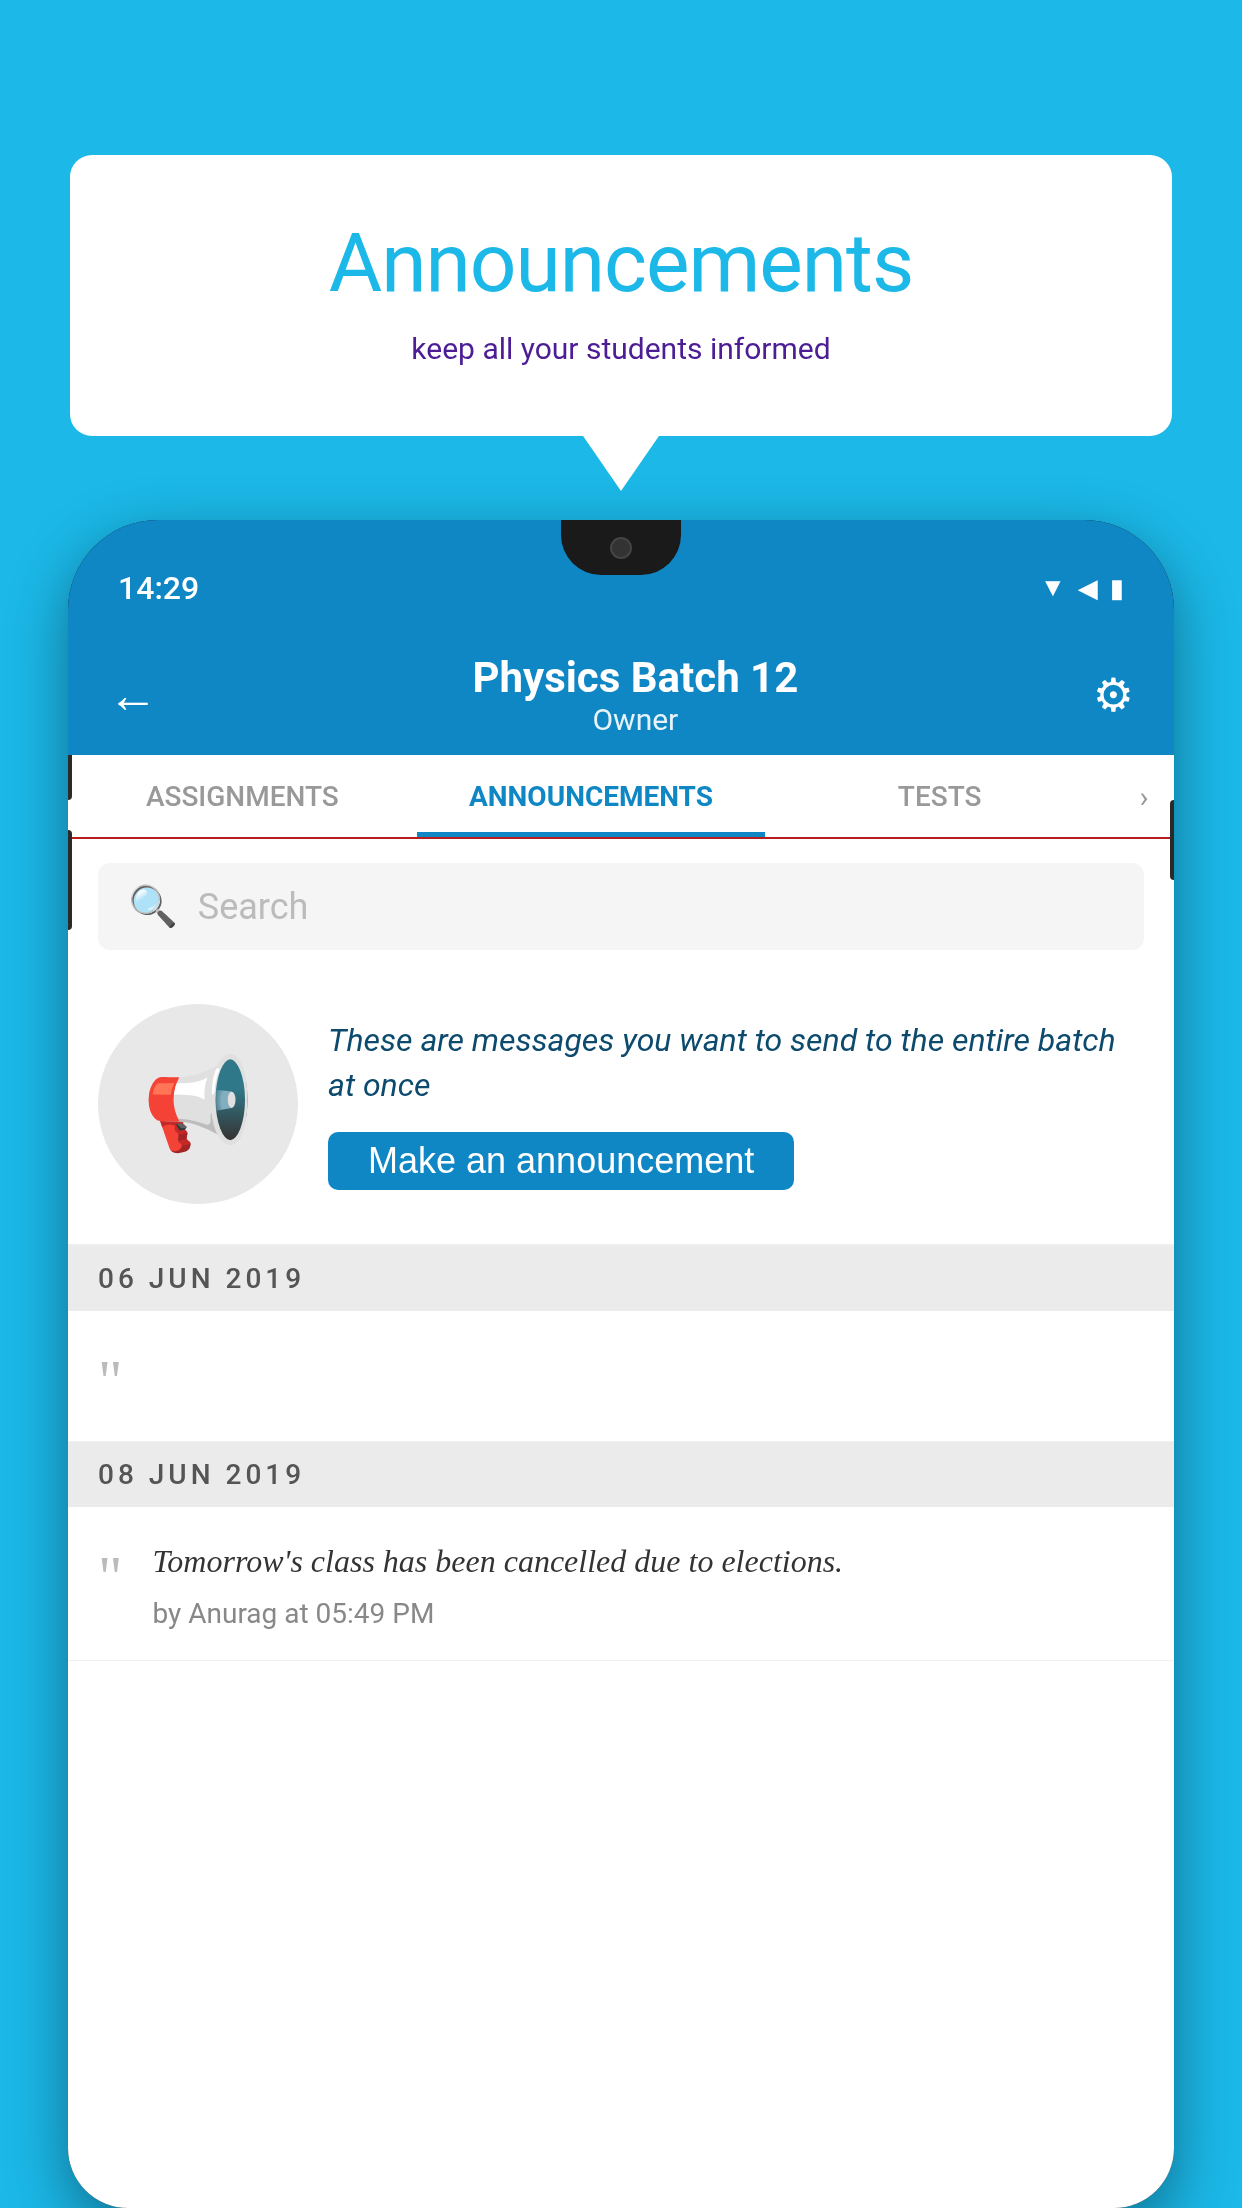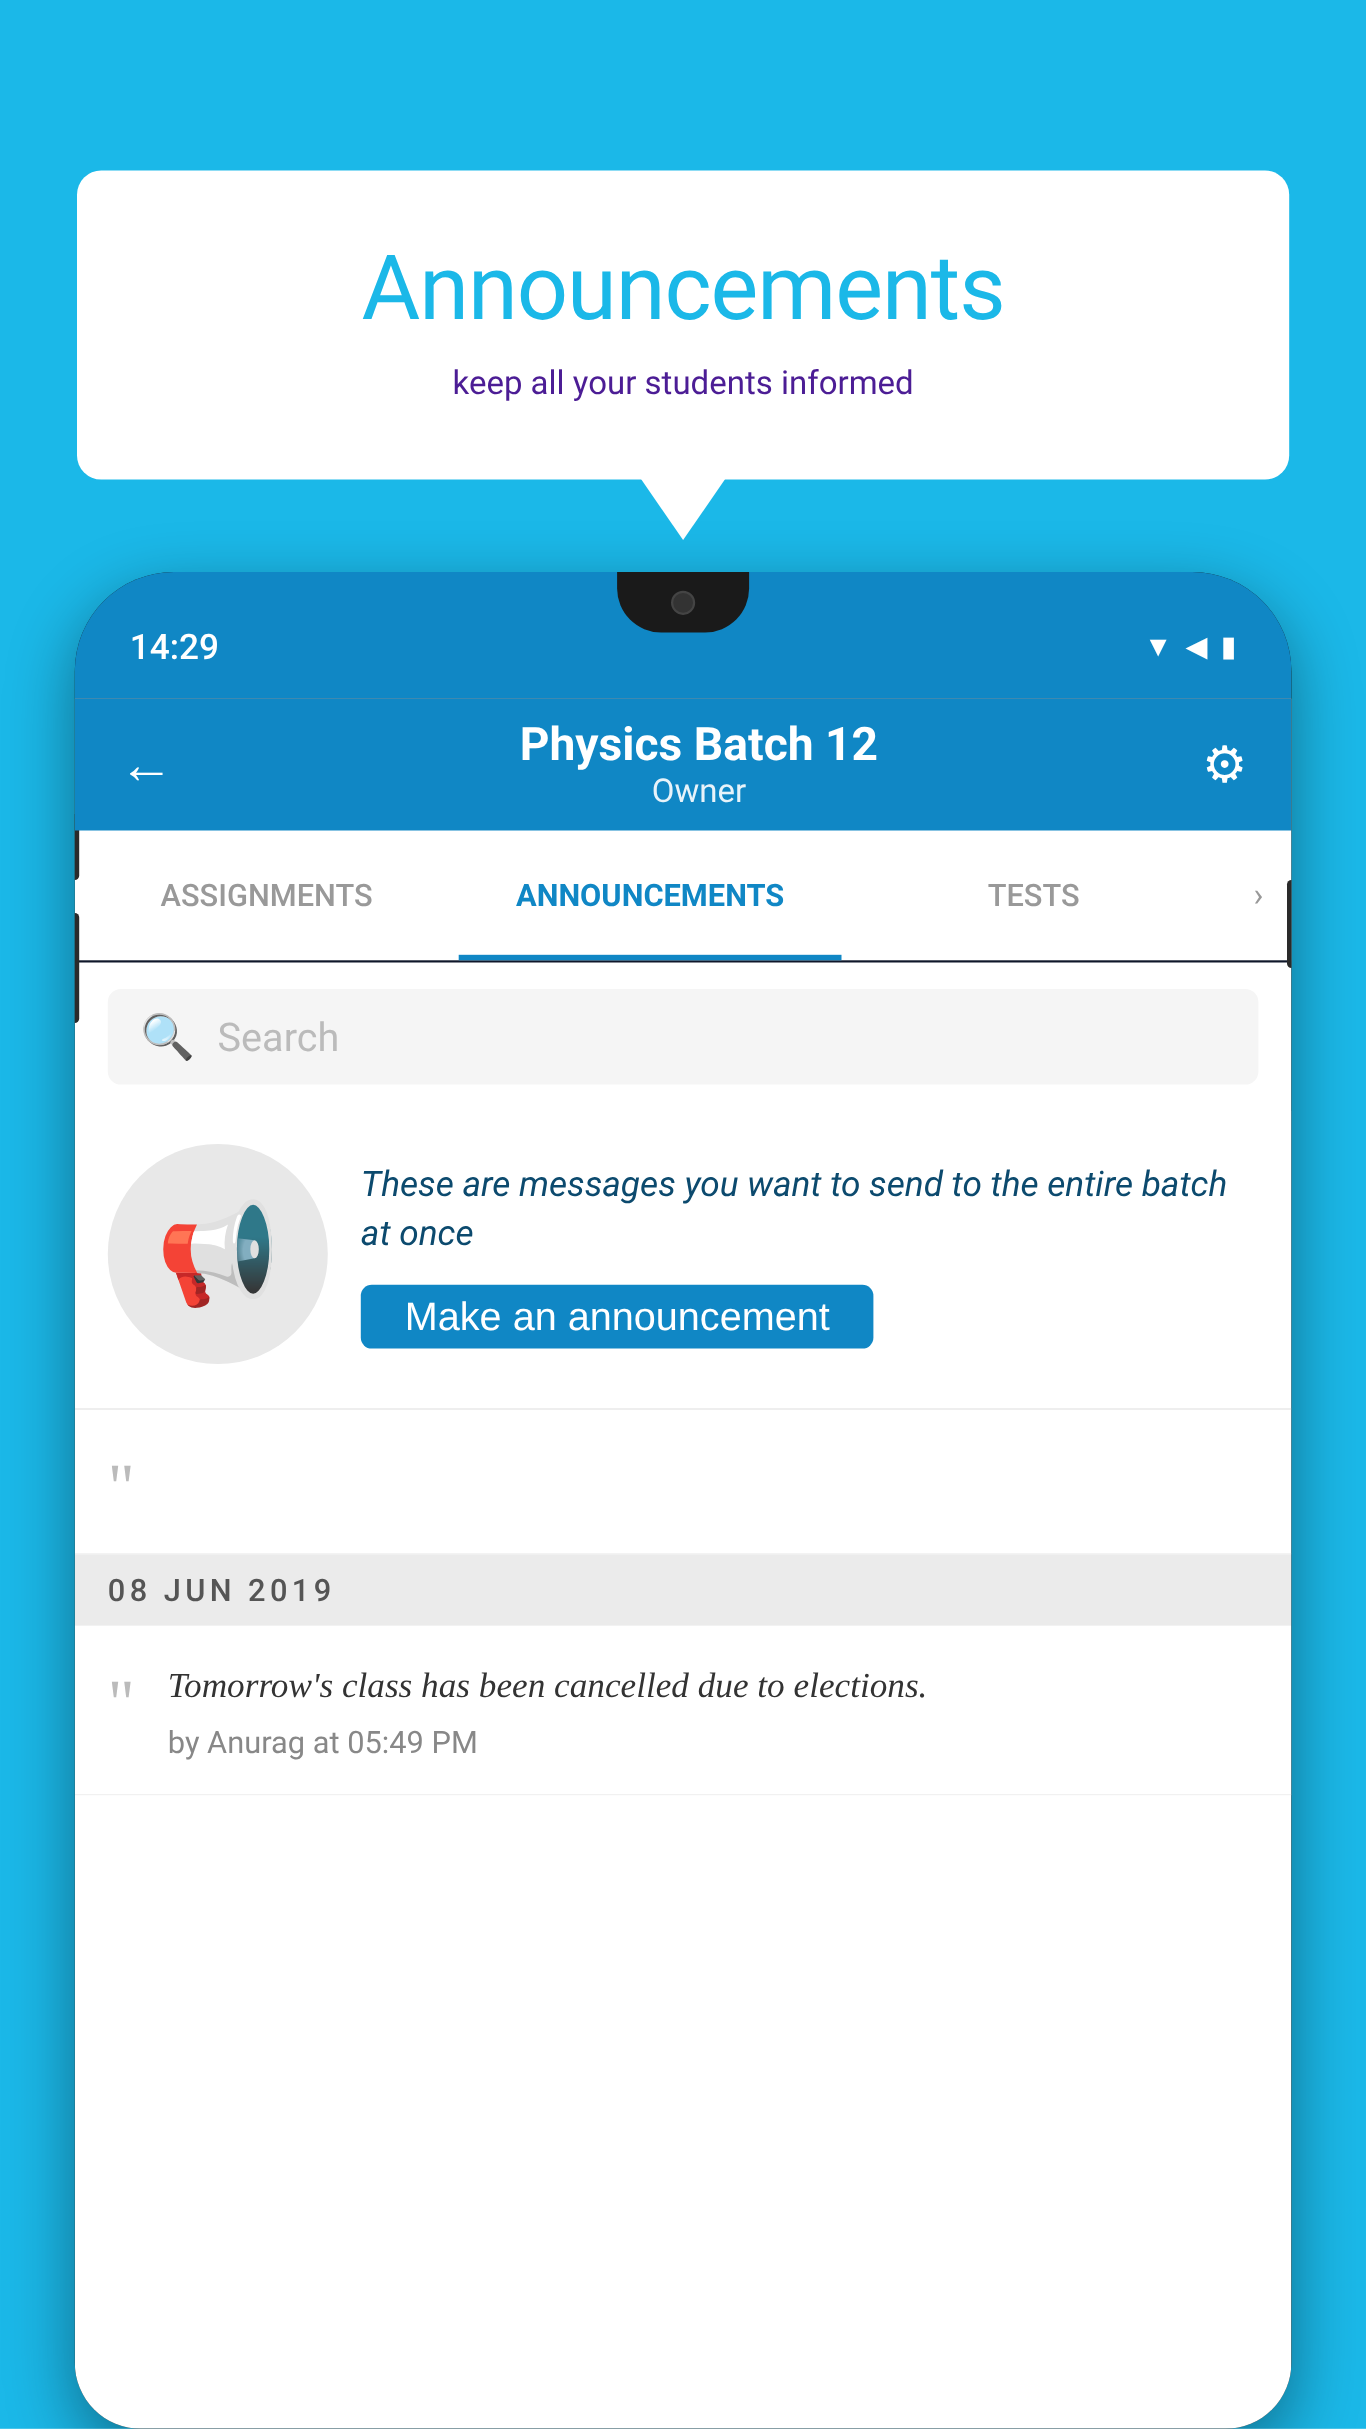--- a/index.html
+++ b/index.html
@@ -158,22 +158,22 @@
     .app-bar .settings-btn {
       color: white;
       font-size: 46px;
       cursor: pointer;
     }
 
     
     .tabs-bar {
       background: white;
       display: flex;
-      height: 120px;
-      border-bottom: 2px solid #0f172a;
+      height: 84px;
+      border-bottom: 2px solid #b91c1c;
     }
 
     .tab-item {
       flex: 1;
       display: flex;
       align-items: center;
       justify-content: center;
       font-size: 28px;
       font-weight: 500;
       color: #999;
@@ -414,20 +414,21 @@
     <div class="announcement-prompt">
       <div class="megaphone-circle">
         <span class="megaphone-icon">📢</span>
       </div>
       <div class="prompt-right">
         <div class="prompt-text">These are messages you want to send to the entire batch at once</div>
         <button class="make-announcement-btn">Make an announcement</button>
       </div>
     </div>
 
+    <div class="date-divider">06  JUN  2019</div>
     <div class="announcement-item">
       <div class="quote-icon">"</div>
       <div class="announcement-content">
       </div>
     </div>
 
     <div class="date-divider">08  JUN  2019</div>
     <div class="announcement-item">
       <div class="quote-icon">"</div>
       <div class="announcement-content">

